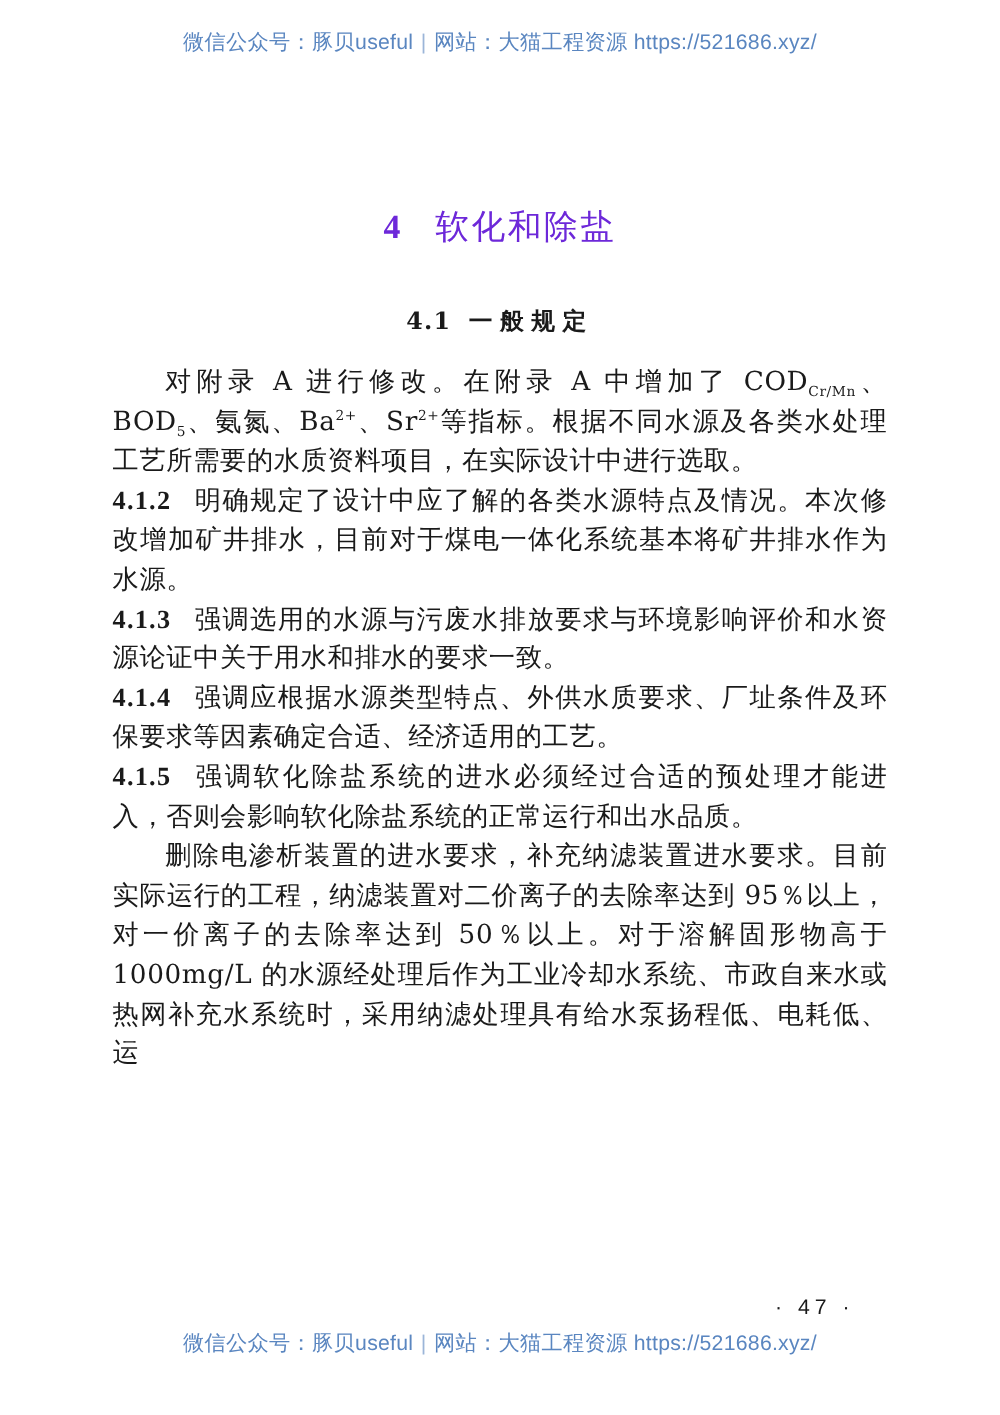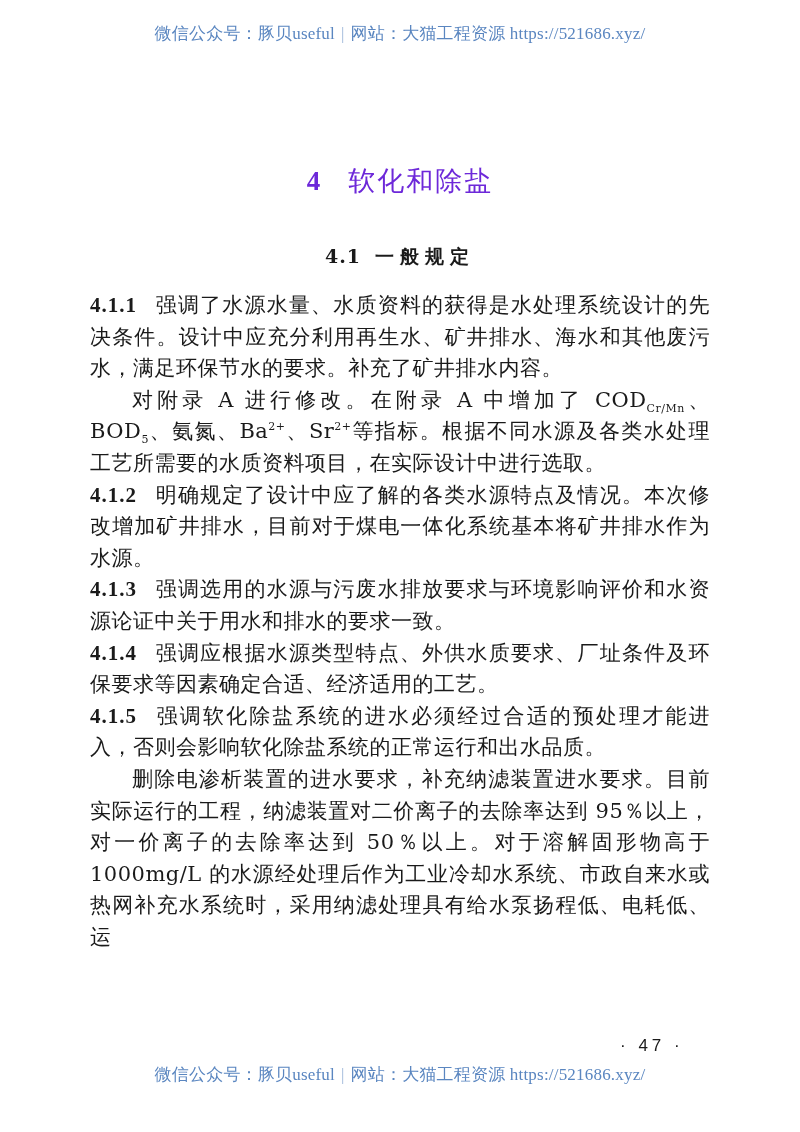--- a/index.html
+++ b/index.html
@@ -13,21 +13,21 @@
       position: relative;
       overflow: hidden;
       font-family: "DejaVu Serif", "Liberation Serif", serif;
       color: #1a1a1a;
     }
     .watermark {
       position: absolute;
       left: 0;
       width: 800px;
       text-align: center;
-      font-family: Liberation Serif, serif;
+      font-family: Liberation Sans, sans-serif;
       font-size: 17px;
       color: #5a86c0;
       letter-spacing: 0.2px;
       white-space: nowrap;
     }
     .watermark .sep {
       color: #9bb5d8;
       padding: 0 6px;
     }
     .watermark.top { top: 22px; }
@@ -108,23 +108,20 @@
 
 <div class="chapter-title">
   <span class="num">4</span><span>软化和除盐</span>
 </div>
 
 <div class="section-title">
   <span class="num">4.1</span><span>一般规定</span>
 </div>
 
 <div class="content">
-  <p class="para">
-    <span class="clause-num">4.1.1</span><span>强调了水源水量、水质资料的获得是水处理系统设计的先决条件。设计中应充分利用再生水、矿井排水、海水和其他废污水，满足环保节水的要求。补充了矿井排水内容。</span>
-  </p>
   <p class="para indent"><span>对附录 A 进行修改。在附录 A 中增加了 COD</span><sub>Cr/Mn</sub><span>、BOD</span><sub>5</sub><span>、氨氮、Ba</span><sup>2+</sup><span>、Sr</span><sup>2+</sup><span>等指标。根据不同水源及各类水处理工艺所需要的水质资料项目，在实际设计中进行选取。</span></p>
   <p class="para">
     <span class="clause-num">4.1.2</span><span>明确规定了设计中应了解的各类水源特点及情况。本次修改增加矿井排水，目前对于煤电一体化系统基本将矿井排水作为水源。</span>
   </p>
   <p class="para">
     <span class="clause-num">4.1.3</span><span>强调选用的水源与污废水排放要求与环境影响评价和水资源论证中关于用水和排水的要求一致。</span>
   </p>
   <p class="para">
     <span class="clause-num">4.1.4</span><span>强调应根据水源类型特点、外供水质要求、厂址条件及环保要求等因素确定合适、经济适用的工艺。</span>
   </p>

